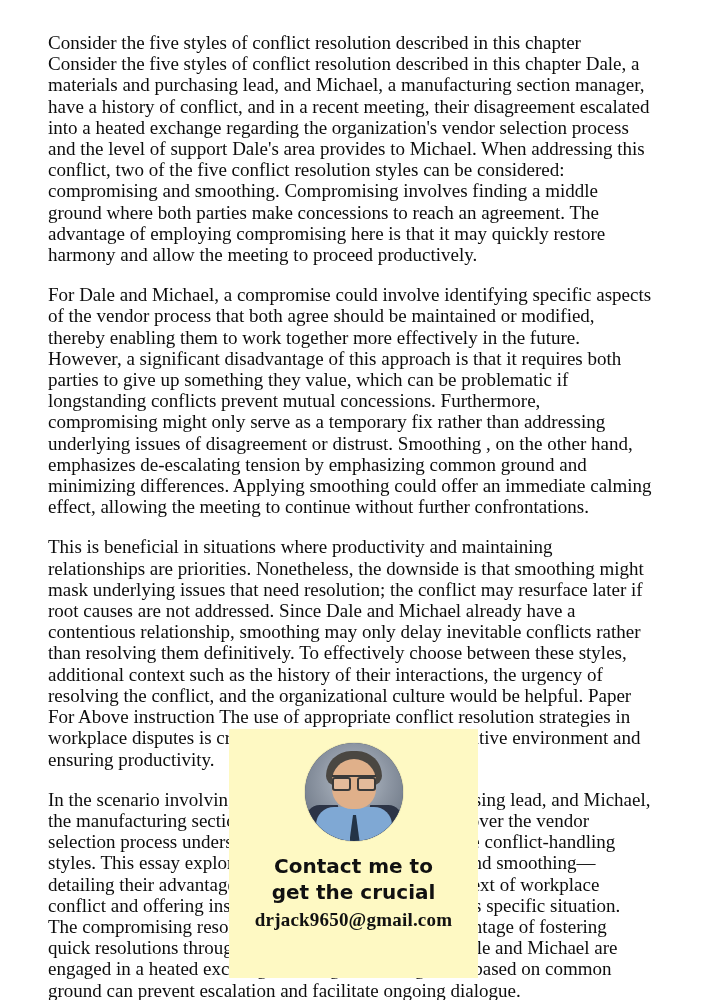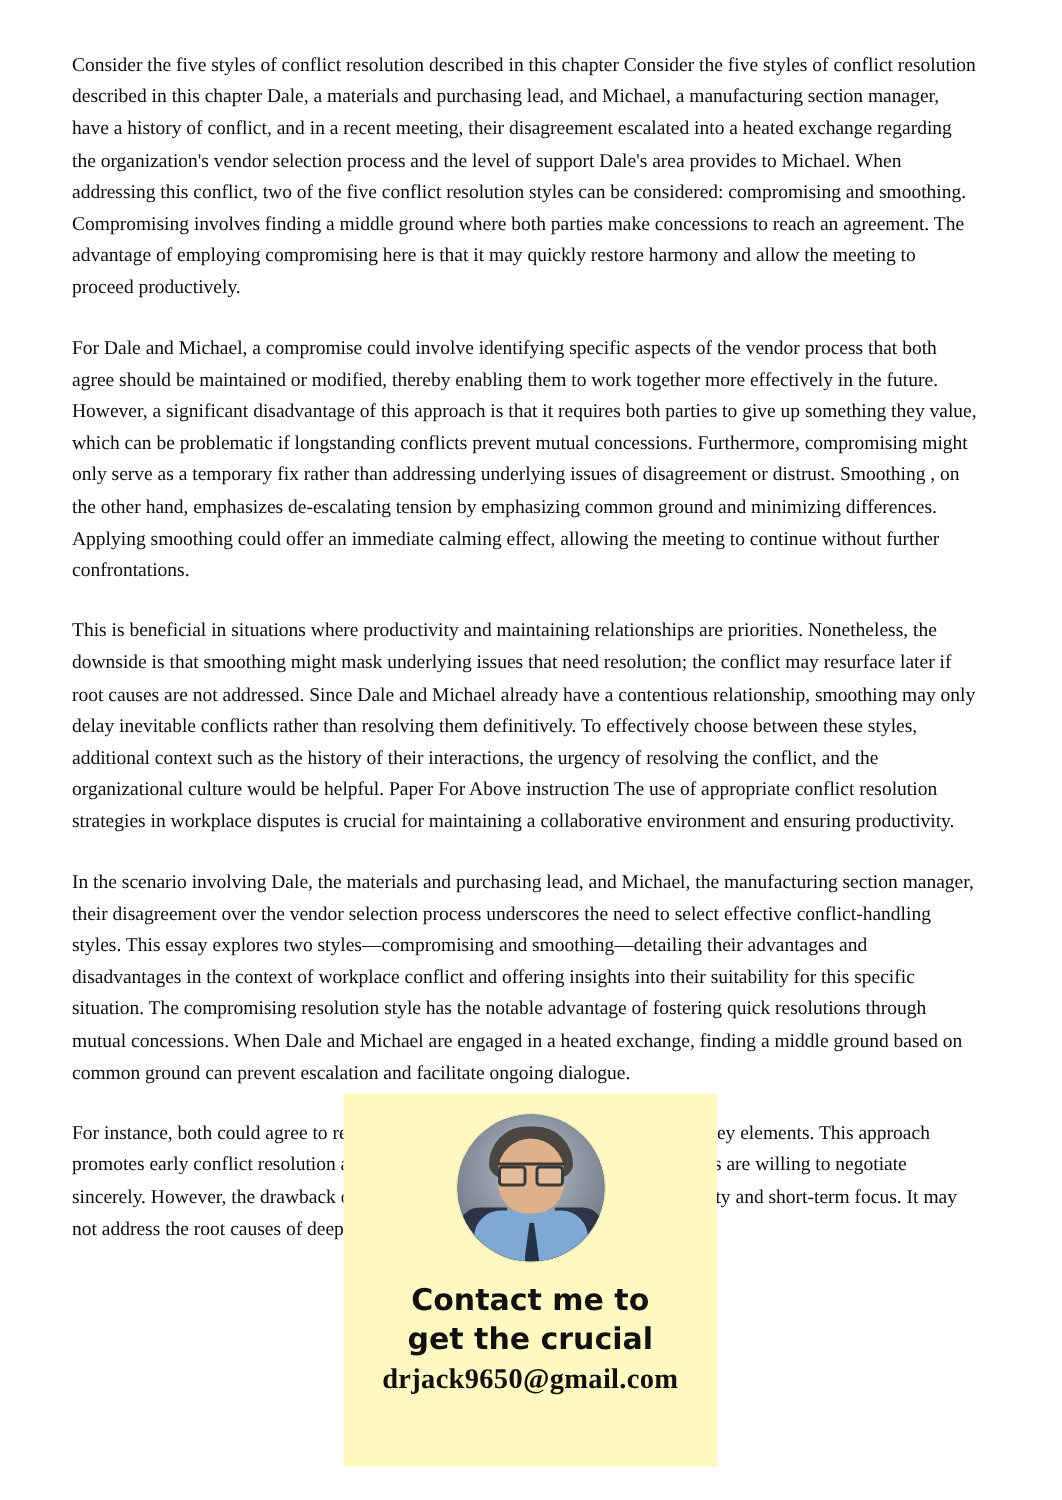--- a/index.html
+++ b/index.html
@@ -23,21 +23,21 @@
     background: #ffffff;
   }
   .doc-body {
     position: absolute;
     top: 32px;
     left: 48px;
     width: 604px;
   }
   .para {
     font-family: "Liberation Serif", serif;
-    font-size: 13px;
+    font-size: 19px;
     line-height: 21.2px;
     color: #0d0d0d;
     text-align: left;
     margin: 0 0 19px 0;
     white-space: normal;
   }
   .para.last { margin-bottom: 0; }
 
   
   .overlay-card {

